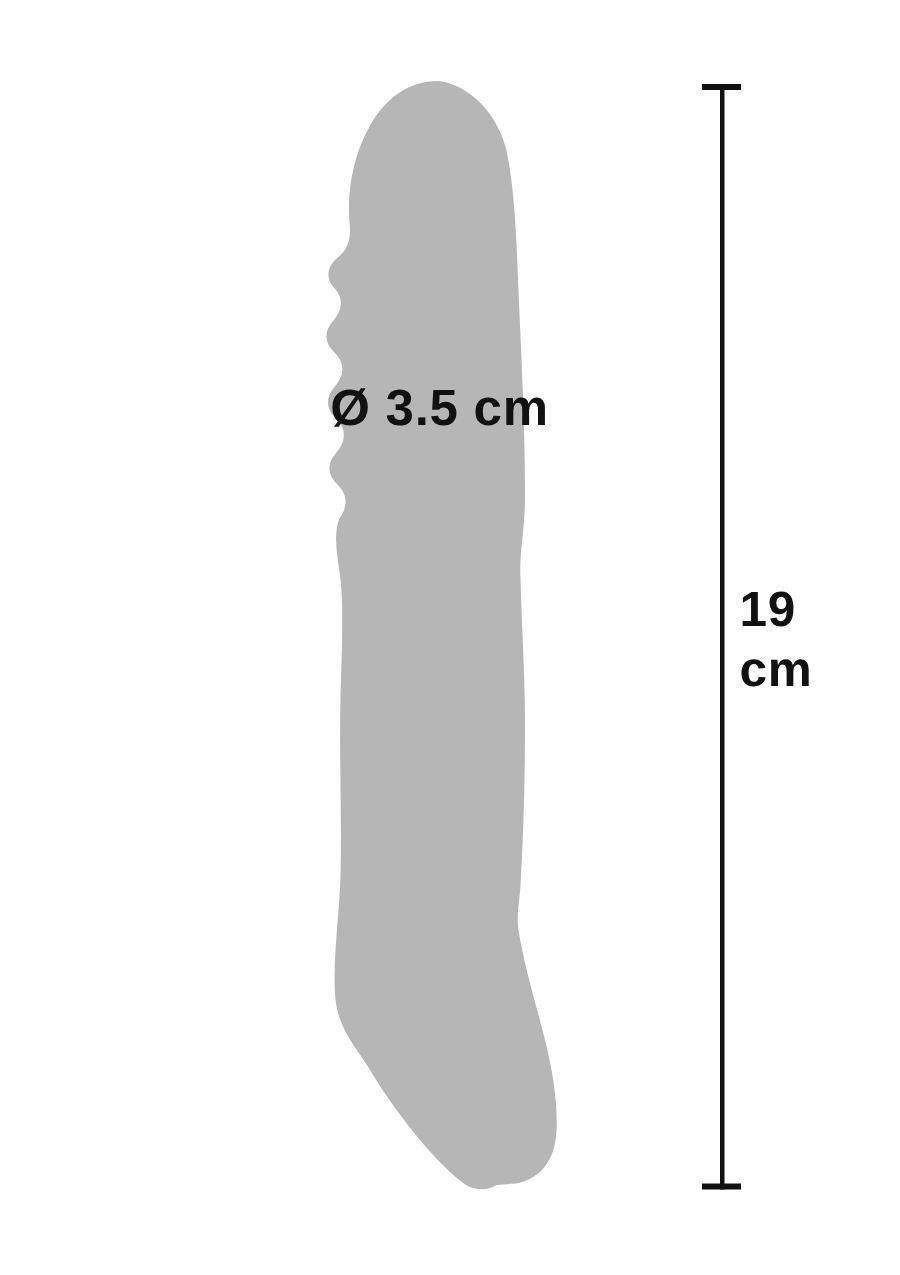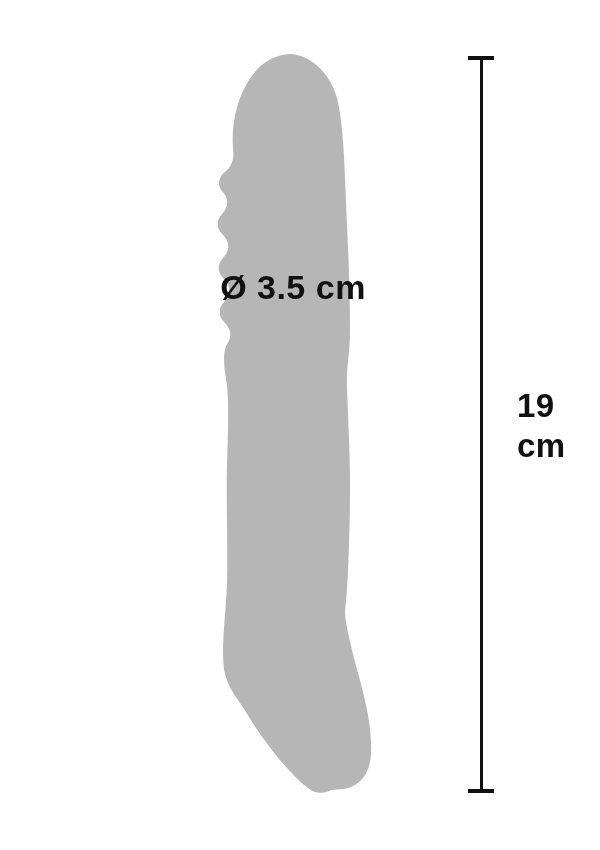--- a/index.html
+++ b/index.html
@@ -21,21 +21,21 @@
     top: 0;
     width: 600px;
     height: 850px;
   }
   .silhouette-path {
     fill: var(--product, #b5b6b5);
   }
   .dia-label {
     position: absolute;
     left: 173px;
-    top: 269px;
+    top: 254px;
     width: 240px;
     text-align: center;
     font-size: 34px;
     line-height: 36px;
     font-weight: 600;
     letter-spacing: 0.5px;
     color: var(--ink, #111111);
     white-space: nowrap;
   }
   .measure {
@@ -57,21 +57,21 @@
     position: absolute;
     left: 0;
     width: 26px;
     height: 4px;
     background: var(--line, #111111);
   }
   .measure .cap.top { top: 0; }
   .measure .cap.bottom { bottom: 0; }
   .len-label {
     position: absolute;
-    left: 517px;
+    left: 493px;
     top: 386px;
     font-size: 33px;
     line-height: 40px;
     font-weight: 600;
     letter-spacing: 0.5px;
     color: var(--ink, #111111);
   }
 </style>
 </head>
 <body>

